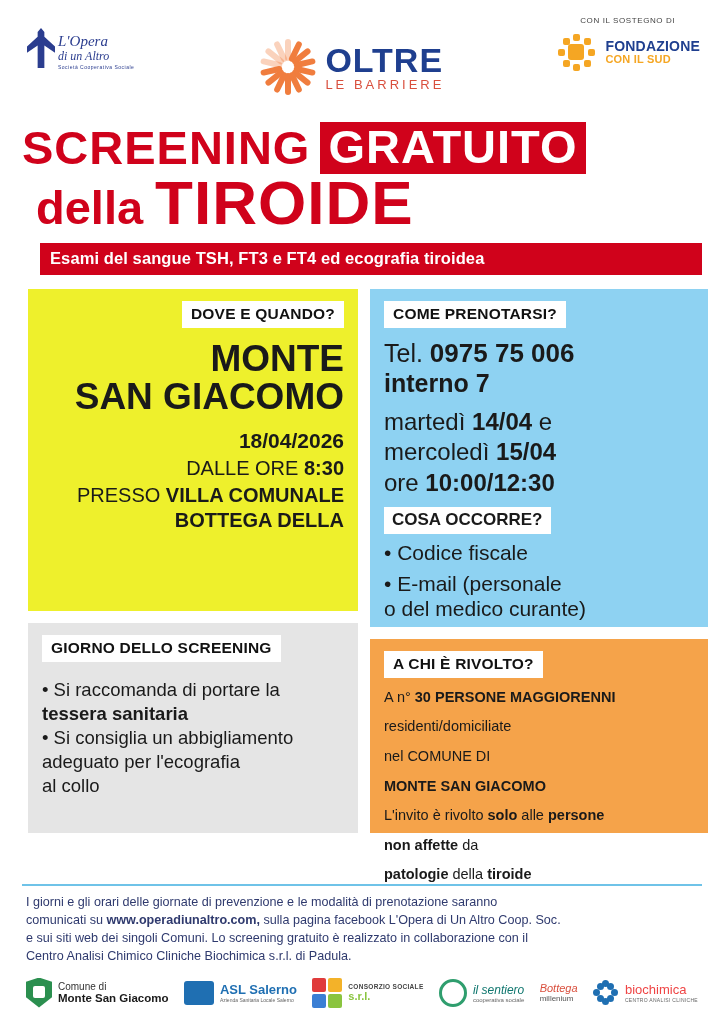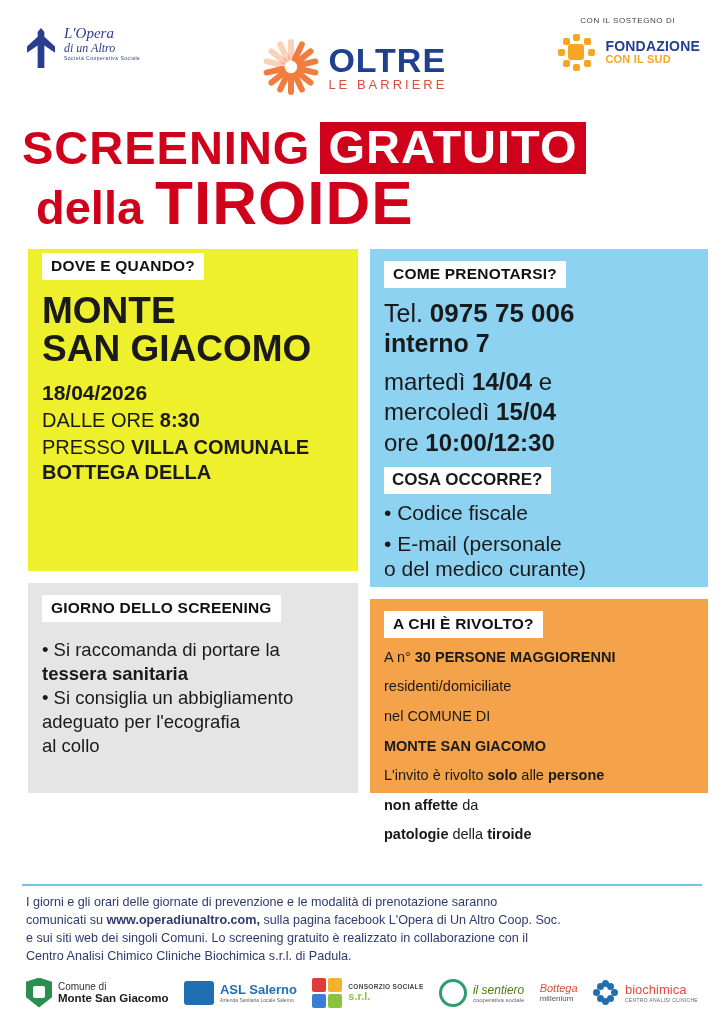--- a/index.html
+++ b/index.html
@@ -10,21 +10,21 @@
     color: #1a1a1a;
     overflow: hidden;
   }
   .poster { position: relative; width: 724px; height: 1024px; background: #fff; }
 
   
   .topbar {
     display: flex; align-items: flex-start; justify-content: space-between;
     padding: 12px 24px 0 24px; height: 118px;
   }
-  .logo-opera { display: flex; align-items: flex-start; gap: 6px; padding-top: 14px; }
+  .logo-opera { display: flex; align-items: flex-end; gap: 0; padding-top: 14px; }
   .opera-mark { width: 34px; height: 44px; position: relative; }
   .opera-mark .fig {
     position: absolute; left: 3px; top: 2px; width: 28px; height: 40px;
     background: #2b3d8f;
     clip-path: polygon(50% 0%, 62% 10%, 62% 22%, 100% 46%, 100% 62%, 62% 44%, 62% 100%, 38% 100%, 38% 44%, 0% 62%, 0% 46%, 38% 22%, 38% 10%);
   }
   .opera-txt { line-height: 1.05; }
   .opera-txt .l1 { font-family: "Liberation Serif", serif; font-size: 15px; color: #2b3d8f; font-style: italic; }
   .opera-txt .l2 { font-family: "Liberation Serif", serif; font-size: 12px; color: #2b3d8f; font-style: italic; }
   .opera-txt .l3 { font-size: 5px; color: #2b3d8f; letter-spacing: .5px; margin-top: 2px; }
@@ -63,21 +63,21 @@
     font-size: 16.5px; font-weight: bold; padding: 6px 10px 7px 10px; letter-spacing: .1px;
   }
 
   
   .grid { position: relative; margin: 14px 22px 0 22px; }
   .panel { position: absolute; }
   .tag {
     display: inline-block; background: #fff; font-weight: bold; font-size: 15.5px;
     padding: 4px 9px 5px 9px; letter-spacing: .2px; color: #111;
   }
-  .p-yellow { left: 6px; top: 0; width: 330px; height: 322px; background: #eef02c; padding: 4px 14px; }
+  .p-yellow { left: 6px; top: 0; width: 330px; height: 322px; background: #eef02c; padding: 12px 14px; text-align: right; }
   .p-blue  { left: 348px; top: 0; width: 338px; height: 338px; background: #8ed2f2; padding: 12px 14px; }
   .p-green { left: 6px; top: 334px; width: 330px; height: 210px; background: #e5e5e5; padding: 12px 14px; }
   .p-orange{ left: 348px; top: 350px; width: 338px; height: 194px; background: #f5a34a; padding: 12px 14px; }
 
   .mono-big { font-size: 37px; font-weight: bold; line-height: 1.02; margin-top: 12px; }
   .y-date { font-size: 21px; font-weight: bold; margin-top: 14px; }
   .y-line { font-size: 20px; margin-top: 4px; }
   .y-line b { font-weight: bold; }
   .y-line2 { font-size: 20px; font-weight: bold; margin-top: 2px; line-height: 1.15; }
 
@@ -113,21 +113,21 @@
   .asl-mark { width: 30px; height: 24px; background: #1f6fb2; border-radius: 3px; }
   .asl-txt .t1 { font-size: 13px; font-weight: bold; color: #1f6fb2; }
   .asl-txt .t2 { font-size: 5px; color: #666; }
 
   .cons-sq { width: 30px; height: 30px; display: grid; grid-template-columns: 1fr 1fr; grid-template-rows: 1fr 1fr; gap: 2px; }
   .cons-sq i { display: block; border-radius: 2px; }
   .cons-txt .t1 { font-size: 6.5px; font-weight: bold; color: #444; letter-spacing: .3px; }
   .cons-txt .t2 { font-size: 11px; font-weight: bold; color: #8ac43f; }
 
   .sent-circle { width: 28px; height: 28px; border: 3px solid #2f9e6e; border-radius: 50%; }
-  .sent-txt .t1 { font-size: 12px; color: #4d7c0f; font-style: italic; }
+  .sent-txt .t1 { font-size: 12px; color: #0f766e; font-style: italic; }
   .sent-txt .t2 { font-size: 6px; color: #666; }
 
   .mill-txt .t1 { font-size: 11px; color: #d94f3d; font-style: italic; }
   .mill-txt .t2 { font-size: 8px; color: #555; }
 
   .bio-mark { width: 26px; height: 26px; position: relative; }
   .bio-mark i { position: absolute; width: 7px; height: 7px; background: #1f6fb2; border-radius: 50%; }
   .bio-txt .t1 { font-size: 13px; font-weight: normal; color: #ef4444; }
   .bio-txt .t2 { font-size: 5px; color: #666; letter-spacing: .3px; }
 </style>
@@ -197,20 +197,21 @@
   <div class="headline">
     <div class="h-row1">
       <span class="h-screening">SCREENING</span>
       <span class="h-gratuito">GRATUITO</span>
     </div>
     <div class="h-row2">
       <span class="h-della">della</span>
       <span class="h-tiroide">TIROIDE</span>
     </div>
   </div>
+  <div class="subbar">Esami del sangue  TSH, FT3 e FT4 ed ecografia tiroidea</div>
 
   <div class="grid">
 
     <div class="panel p-yellow">
       <span class="tag">DOVE E QUANDO?</span>
       <div class="mono-big">MONTE</div>
       <div class="mono-big" style="margin-top:0">SAN GIACOMO</div>
       <div class="y-date">18/04/2026</div>
       <div class="y-line">
         <span>DALLE ORE</span>

